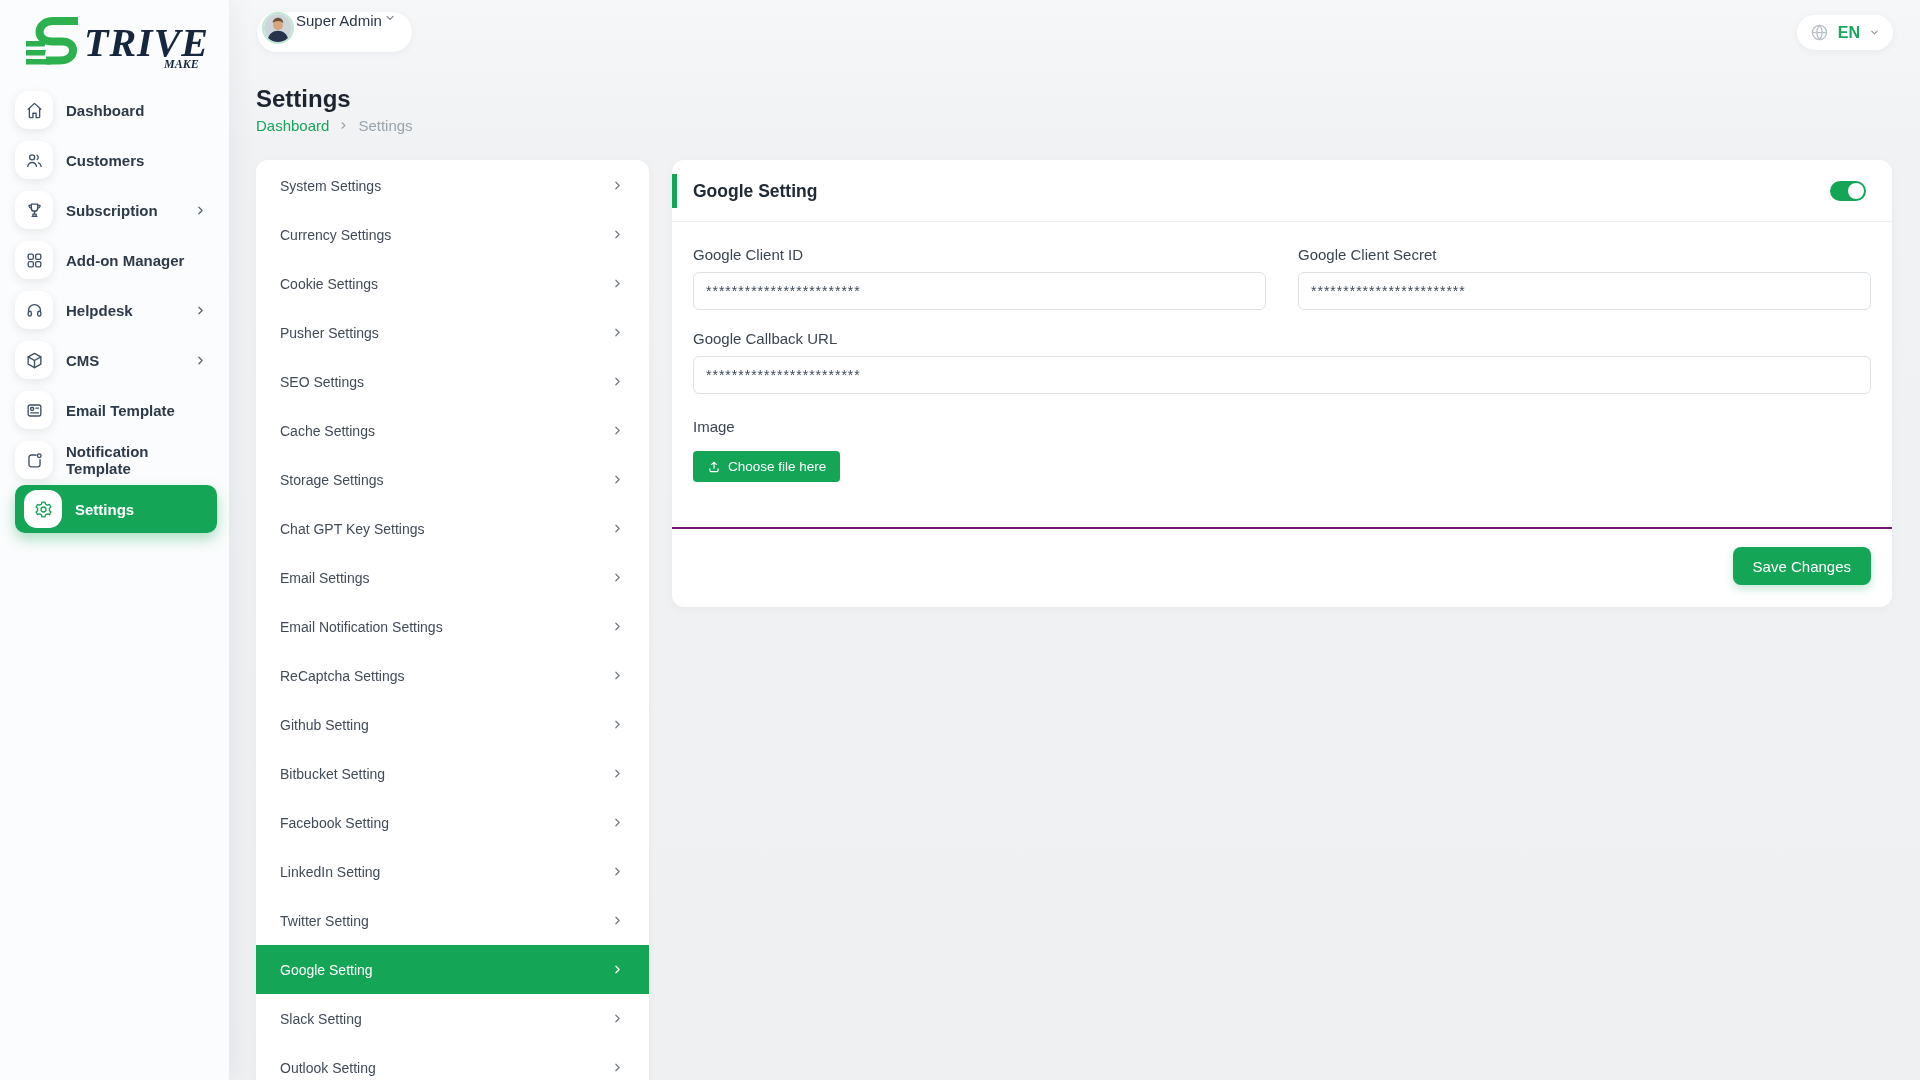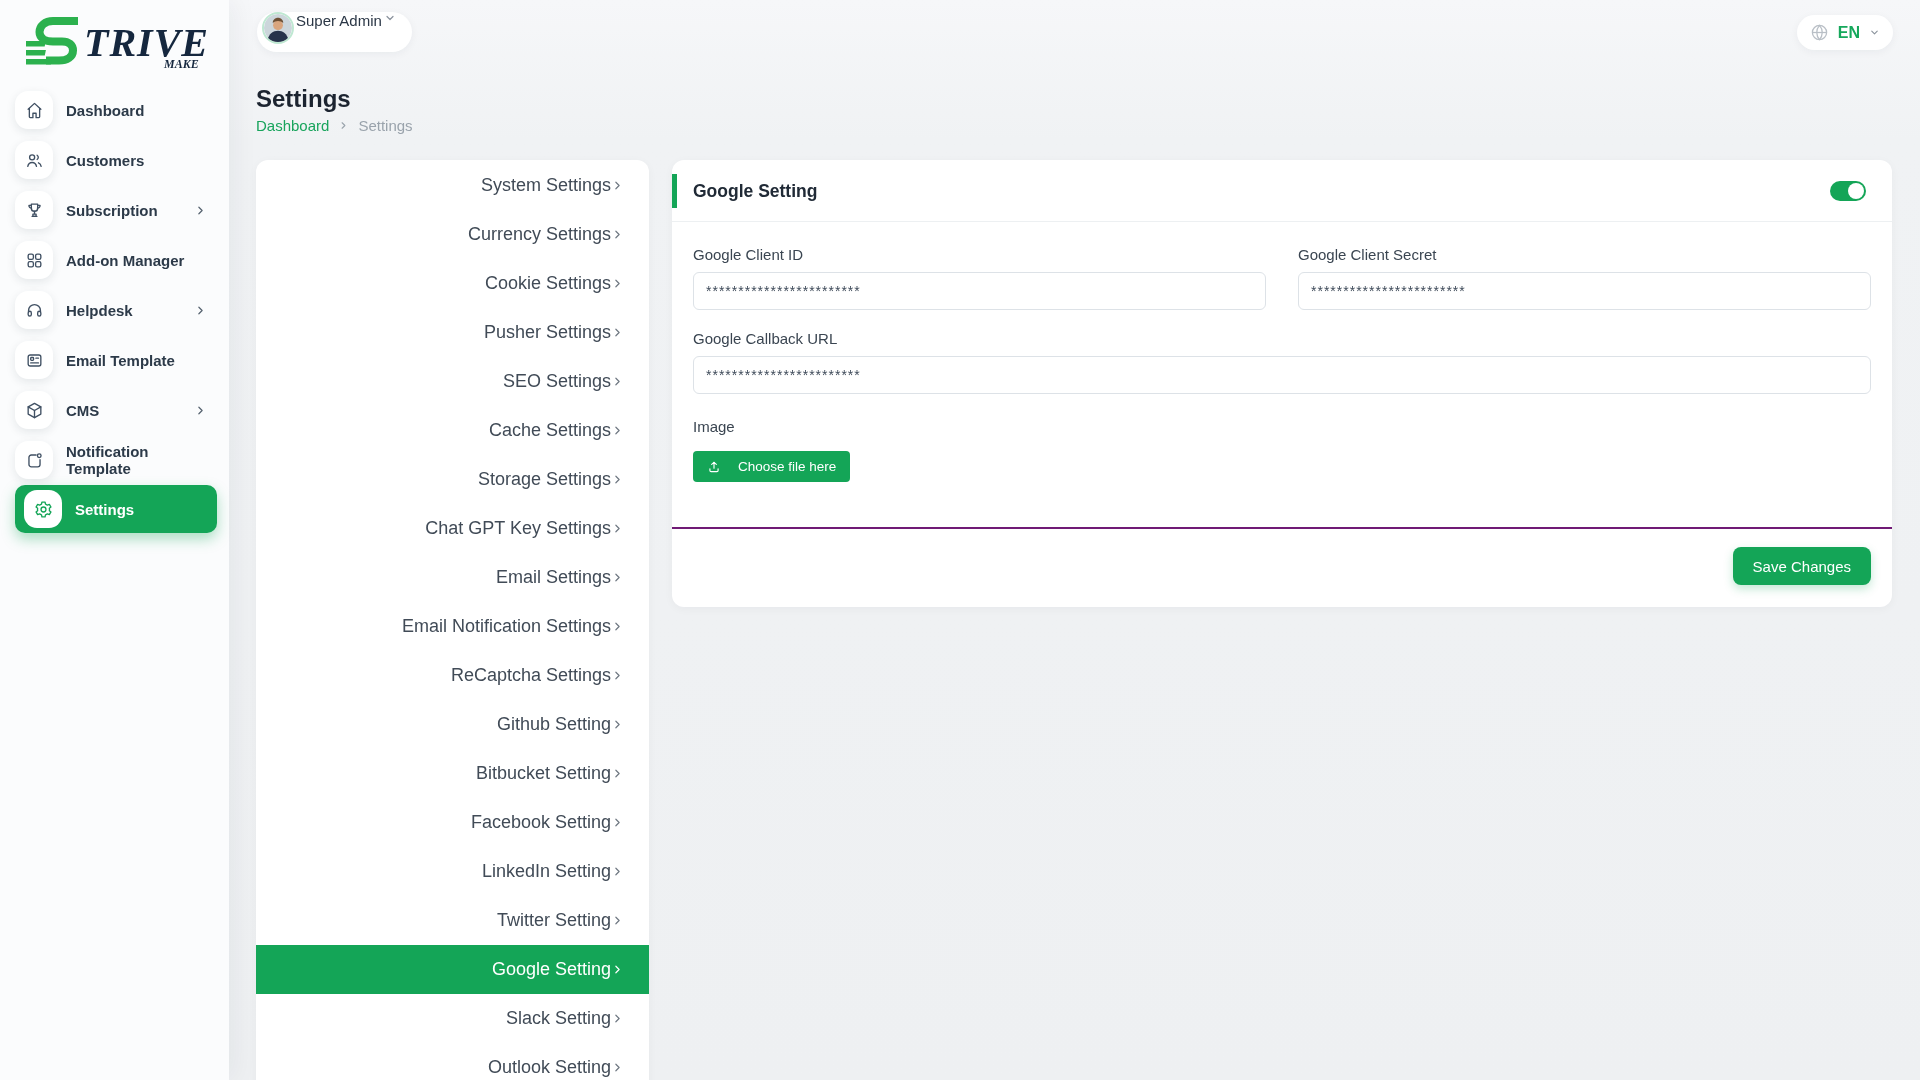--- a/index.html
+++ b/index.html
@@ -61,22 +61,22 @@
   .crumb-current { color:#9aa3ac; }
   .crumb-sep { color:#9aa3ac; }
 
   
   .snav-card {
     position:absolute; left:256px; top:160px; width:393px; height:980px;
     background:#ffffff; border-radius:12px; box-shadow:0 2px 10px rgba(25,35,50,0.04);
     list-style:none; overflow:hidden; padding-top:1px;
   }
   .snav-row {
-    height:49px; display:flex; align-items:center; justify-content:flex-end;
-    padding:0 25px 0 36px; font-size:18px; color:#414b57; cursor:pointer;
+    height:49px; display:flex; align-items:center; justify-content:space-between;
+    padding:0 25px 0 24px; font-size:14px; color:#414b57; cursor:pointer;
   }
   .snav-row .snav-chev { color:#6f7882; }
   .snav-row.active { background:#14A557; color:#ffffff; }
   .snav-row.active .snav-chev { color:#ffffff; }
 
   
   .panel {
     position:absolute; left:672px; top:160px; width:1220px; height:447px;
     background:#ffffff; border-radius:12px; box-shadow:0 2px 10px rgba(25,35,50,0.04);
   }
@@ -96,21 +96,21 @@
   .field-input {
     margin-top:9px; width:100%; height:38px; border:1px solid #dde2e7; border-radius:6px;
     padding:0 12px; font-family:"Liberation Sans", sans-serif; font-size:14px;
     letter-spacing:1px; color:#3e4a59; background:#ffffff; outline:none;
   }
   .row-2 { margin-top:20px; }
   .image-label { margin-top:24px; }
   .btn-choose {
     margin-top:16px; height:31px; padding:0 14px; border:none; border-radius:4px;
     background:#14A557; color:#ffffff; font-family:"Liberation Sans", sans-serif;
-    font-size:13.5px; font-weight:500; display:inline-flex; align-items:center; gap:17px; cursor:pointer;
+    font-size:13.5px; font-weight:500; display:inline-flex; align-items:center; gap:7px; cursor:pointer;
   }
   .panel-footer { position:absolute; left:0; right:0; bottom:0; height:80px; border-top:2px solid #701a75; }
   .btn-save {
     position:absolute; right:21px; bottom:22px; height:38px; padding:0 20px;
     border:none; border-radius:8px; background:#14A557; color:#ffffff;
     font-family:"Liberation Sans", sans-serif; font-size:15px; font-weight:500; cursor:pointer;
     box-shadow:0 4px 10px rgba(20,165,87,0.25);
   }
   svg { display:block; }
 </style>
@@ -192,41 +192,41 @@
         <span class="side-label">Helpdesk</span>
         <span class="side-chev">
           <svg width="13" height="13" viewBox="0 0 24 24" fill="none" stroke="currentColor" stroke-width="2.2" stroke-linecap="round" stroke-linejoin="round">
               <path d="M9 6l6 6-6 6"></path>
             </svg>
         </span>
       </li>
       <li class="side-row">
         <span class="icon-chip">
           <svg width="19" height="19" viewBox="0 0 24 24" fill="none" stroke="currentColor" stroke-width="1.7" stroke-linecap="round" stroke-linejoin="round">
+              <path d="M12 3l8 4.5v9L12 21l-8-4.5v-9z"></path>
+              <path d="M4 7.5l8 4.5 8-4.5"></path>
+              <path d="M12 12v9"></path>
+            </svg>
+        </span>
+        <span class="side-label">CMS</span>
+        <span class="side-chev">
+          <svg width="13" height="13" viewBox="0 0 24 24" fill="none" stroke="currentColor" stroke-width="2.2" stroke-linecap="round" stroke-linejoin="round">
+              <path d="M9 6l6 6-6 6"></path>
+            </svg>
+        </span>
+      </li>
+      <li class="side-row">
+        <span class="icon-chip">
+          <svg width="19" height="19" viewBox="0 0 24 24" fill="none" stroke="currentColor" stroke-width="1.7" stroke-linecap="round" stroke-linejoin="round">
               <rect x="4" y="5" width="16" height="14" rx="2.5"></rect>
               <rect x="7.2" y="8.2" width="3.6" height="3.6" rx="1"></rect>
               <path d="M13.8 9h3.2M7.2 15h9.8"></path>
             </svg>
         </span>
         <span class="side-label">Email Template</span>
-      </li>
-      <li class="side-row">
-        <span class="icon-chip">
-          <svg width="19" height="19" viewBox="0 0 24 24" fill="none" stroke="currentColor" stroke-width="1.7" stroke-linecap="round" stroke-linejoin="round">
-              <path d="M12 3l8 4.5v9L12 21l-8-4.5v-9z"></path>
-              <path d="M4 7.5l8 4.5 8-4.5"></path>
-              <path d="M12 12v9"></path>
-            </svg>
-        </span>
-        <span class="side-label">CMS</span>
-        <span class="side-chev">
-          <svg width="13" height="13" viewBox="0 0 24 24" fill="none" stroke="currentColor" stroke-width="2.2" stroke-linecap="round" stroke-linejoin="round">
-              <path d="M9 6l6 6-6 6"></path>
-            </svg>
-        </span>
       </li>
       <li class="side-row">
         <span class="icon-chip">
           <svg width="19" height="19" viewBox="0 0 24 24" fill="none" stroke="currentColor" stroke-width="1.7" stroke-linecap="round" stroke-linejoin="round">
               <path d="M19 11v6a3 3 0 0 1-3 3H8a3 3 0 0 1-3-3V8a3 3 0 0 1 3-3h6"></path>
               <circle cx="18" cy="6" r="2.3"></circle>
             </svg>
         </span>
         <span class="side-label">Notification Template</span>
       </li>

